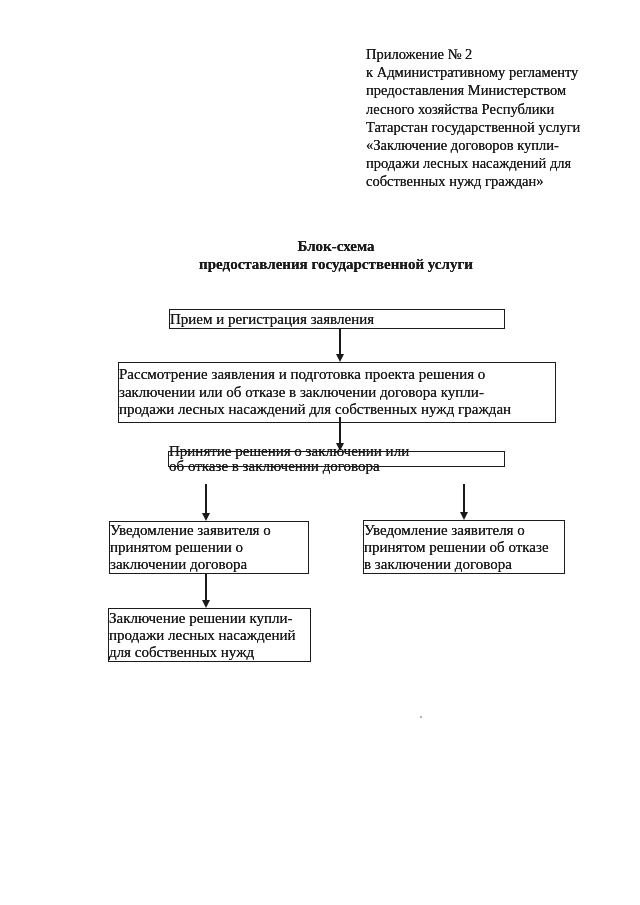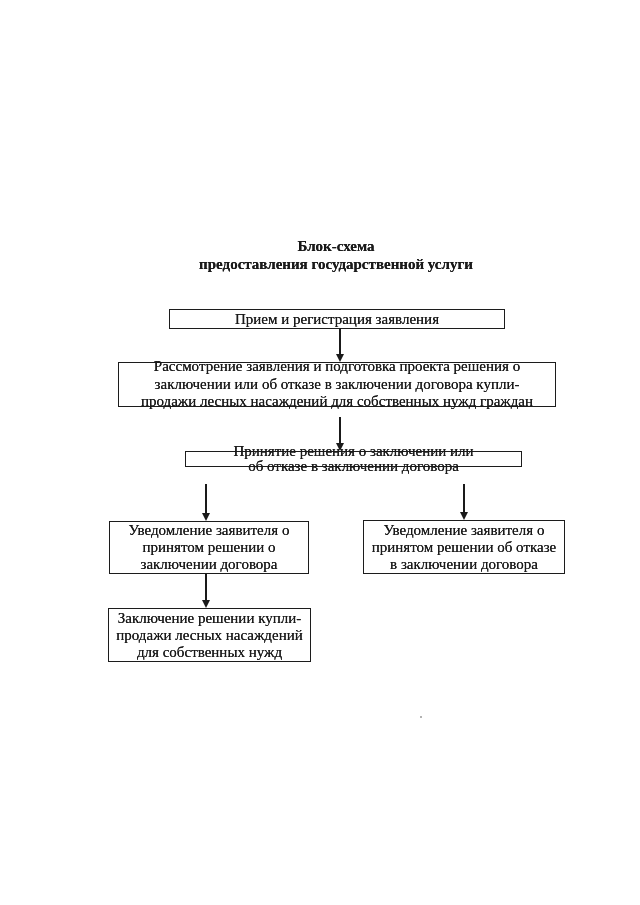--- a/index.html
+++ b/index.html
@@ -39,27 +39,27 @@
     font-weight: bold;
   }
 
   .box {
     position: absolute;
     box-sizing: border-box;
     border: 1.5px solid #1c1c1c;
     display: flex;
     flex-direction: column;
     justify-content: center;
-    text-align: center;
+    text-align: left;
     font-size: 15px;
     line-height: 17px;
   }
   .box-reception   { left: 169px; top: 309px; width: 336px; height: 20px; line-height: 16px; }
-  .box-review      { left: 118px; top: 362px; width: 438px; height: 45px; line-height: 17.5px; }
-  .box-decision    { left: 168px; top: 451px; width: 337px; height: 16px; line-height: 15.5px; margin-left: 17px; }
+  .box-review      { left: 118px; top: 362px; width: 438px; height: 61px; line-height: 17.5px; }
+  .box-decision    { left: 168px; top: 451px; width: 337px; height: 16px; line-height: 15.5px; }
   .box-notify-yes  { left: 109px; top: 521px; width: 200px; height: 53px; }
   .box-notify-no   { left: 363px; top: 520px; width: 202px; height: 54px; }
   .box-contract    { left: 108px; top: 608px; width: 203px; height: 54px; }
 
   .arrow {
     position: absolute;
     width: 0;
   }
   .arrow .shaft {
     position: absolute;
@@ -90,20 +90,28 @@
     height: 2px;
     background: #9a9a9a;
     border-radius: 50%;
   }
 </style>
 </head>
 <body>
 
 <div class="page">
 
+  <div class="appendix-header lines">Приложение № 2
+к Административному регламенту
+предоставления Министерством
+лесного хозяйства Республики
+Татарстан государственной услуги
+«Заключение договоров купли-
+продажи лесных насаждений для
+собственных нужд граждан»</div>
 
   <div class="chart-title lines">Блок-схема
 предоставления государственной услуги</div>
 
   <div class="box box-reception lines">Прием и регистрация заявления</div>
 
   <div class="arrow" style="left:340px; top:328px; height:34px">
     <i class="shaft"></i>
     <i class="head"></i>
   </div>

